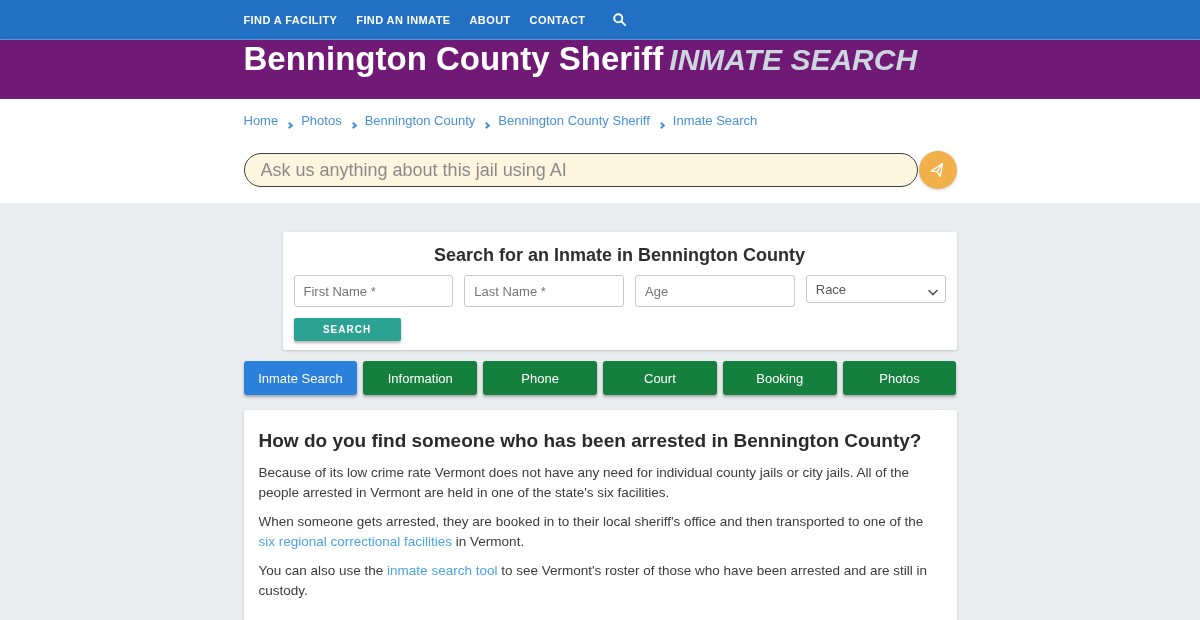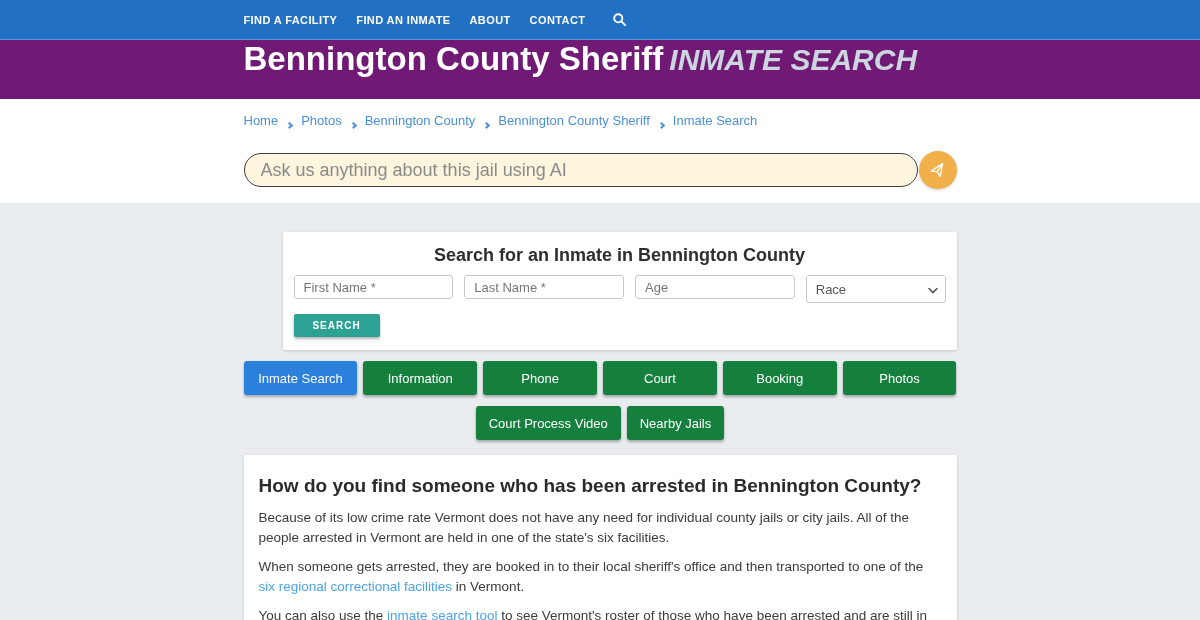--- a/index.html
+++ b/index.html
@@ -59,34 +59,34 @@
   .page-body { padding-top: 29px; }
   .card { background: #ffffff; border-radius: 2px; box-shadow: 0 1px 3px rgba(0,0,0,0.18); }
 
   .search-card { height: 118px; padding: 13px 11px; margin-left: 39px; }
   .search-card h2 {
     margin: 0; text-align: center; font-size: 18px; font-weight: 600;
     color: #2E2E2E; line-height: 20px;
   }
   .fields { display: flex; gap: 11px; margin-top: 10px; }
   .field {
-    flex: 1; height: 24px; border: 1px solid #C9C9C9; border-radius: 3px;
+    flex: 1; height: 32px; border: 1px solid #C9C9C9; border-radius: 3px;
     padding: 8px 9px; font-size: 13px; color: #444; background: #fff;
     outline: none; font-family: inherit; min-width: 0;
   }
   .field::placeholder { color: #757575; }
   .select-wrap { flex: 1; position: relative; min-width: 0; border-radius: 9px; }
   .select-wrap select {
     width: 100%; height: 28px; appearance: none; -webkit-appearance: none;
     border: 1px solid #C9C9C9; border-radius: 3px; padding: 0 9px;
     font-size: 13px; color: #555; background: #fff; font-family: inherit; cursor: pointer;
   }
   .select-chevron { position: absolute; right: 8px; top: 50%; transform: translateY(-50%); pointer-events: none; }
   .search-btn {
-    margin-top: 11px; width: 86px; height: 23px;
+    margin-top: 11px; width: 107px; height: 23px;
     background: #2BA293; color: #fff; border: none; border-radius: 2px;
     font-size: 10px; font-weight: 700; letter-spacing: 1px;
     cursor: pointer; box-shadow: 0 2px 3px rgba(0,0,0,0.3); font-family: inherit;
   }
 
   
   .tabs-row1 { display: flex; gap: 6px; margin-top: 11px; }
   .tabs-row2 { display: flex; gap: 6px; margin-top: 11px; justify-content: center; }
   .tab {
     flex: 1; height: 34px; background: #15803d; color: #fff;
@@ -182,24 +182,20 @@
     </section>
 
     <div class="tabs-row1" id="tabs-row1">
         <button class="tab active">Inmate Search</button>
         <button class="tab">Information</button>
         <button class="tab">Phone</button>
         <button class="tab">Court</button>
         <button class="tab">Booking</button>
         <button class="tab">Photos</button>
       </div>
-    <div class="tabs-row2" id="tabs-row2">
-        <button class="tab">Court Process Video</button>
-        <button class="tab">Nearby Jails</button>
-      </div>
 
     <section class="card article-card">
       <h2>How do you find someone who has been arrested in Bennington County?</h2>
       <div id="article-paragraphs">
           <p><span>Because of its low crime rate Vermont does not have any need for individual county jails or city jails. All of the people arrested in Vermont are held in one of the state's six facilities.</span></p>
           <p><span>When someone gets arrested, they are booked in to their local sheriff's office and then transported to one of the </span><a>six regional correctional facilities</a><span> in Vermont.</span></p>
           <p><span>You can also use the </span><a>inmate search tool</a><span> to see Vermont's roster of those who have been arrested and are still in custody.</span></p>
         </div>
     </section>
 

